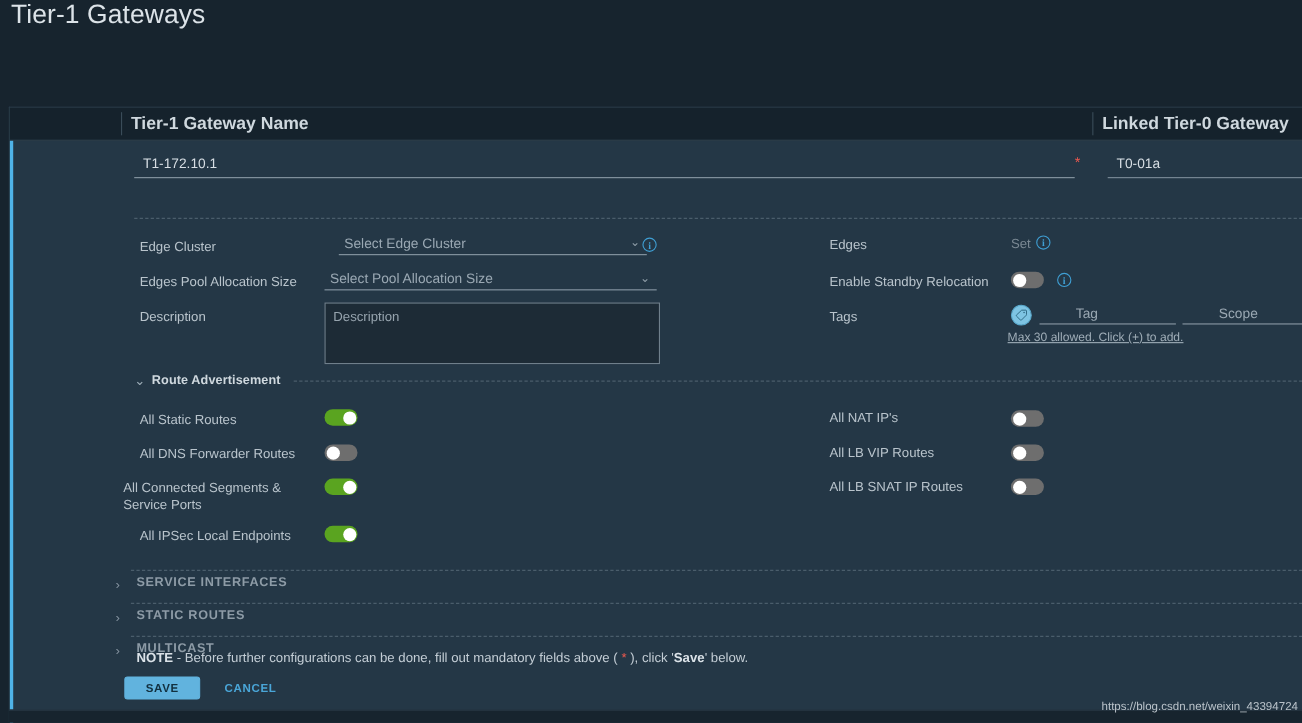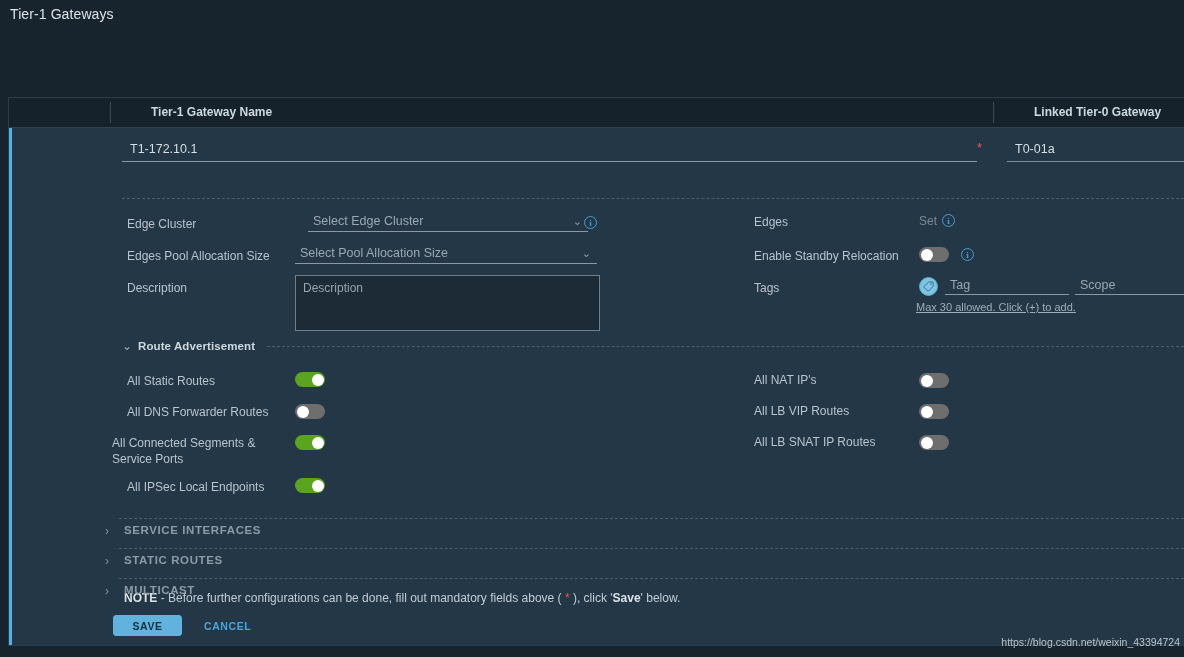--- a/index.html
+++ b/index.html
@@ -22,21 +22,21 @@
     height: 657px;
     background: #17242e;
     overflow: hidden;
   }
 
   
   .page-title {
     position: absolute;
     left: 10px;
     top: 0px;
-    font-size: 14px;
+    font-size: 24px;
     font-weight: 400;
     color: #dce3e8;
     letter-spacing: 0.1px;
     line-height: 28px;
   }
 
   
   .add-btn {
     position: absolute;
     left: 8px;
@@ -70,25 +70,24 @@
     position: relative;
     height: 29px;
     background: #15222c;
     border-bottom: 1px solid #31424f;
   }
   .grid-header .cell {
     position: absolute;
     top: 0;
     height: 29px;
     line-height: 29px;
-    font-size: 12px;
+    font-size: 16px;
     font-weight: 700;
     color: #cfd8de;
     white-space: nowrap;
-    margin-left: 32px;
   }
   .col-sep {
     position: absolute;
     top: 4px;
     height: 21px;
     width: 1px;
     background: #3a4c59;
   }
   .hdr-name { left: 110px; padding-left: 0; }
   .hdr-linked { left: 993px; }
@@ -245,20 +244,21 @@
   .tag-chip svg { display: block; margin: 3px auto; }
   .tag-input {
     position: absolute;
     height: 19px;
   }
   .tag-input .ph {
     font-size: 12.5px;
     color: #9aa8b3;
     padding-left: 5px;
     line-height: 16px;
+    margin-left: 28px;
   }
   .tag-input .ul {
     position: absolute;
     left: 0; right: 0; top: 17px;
     height: 1px;
     background: #8a99a5;
   }
   .tag-hint {
     position: absolute;
     font-size: 11px;

